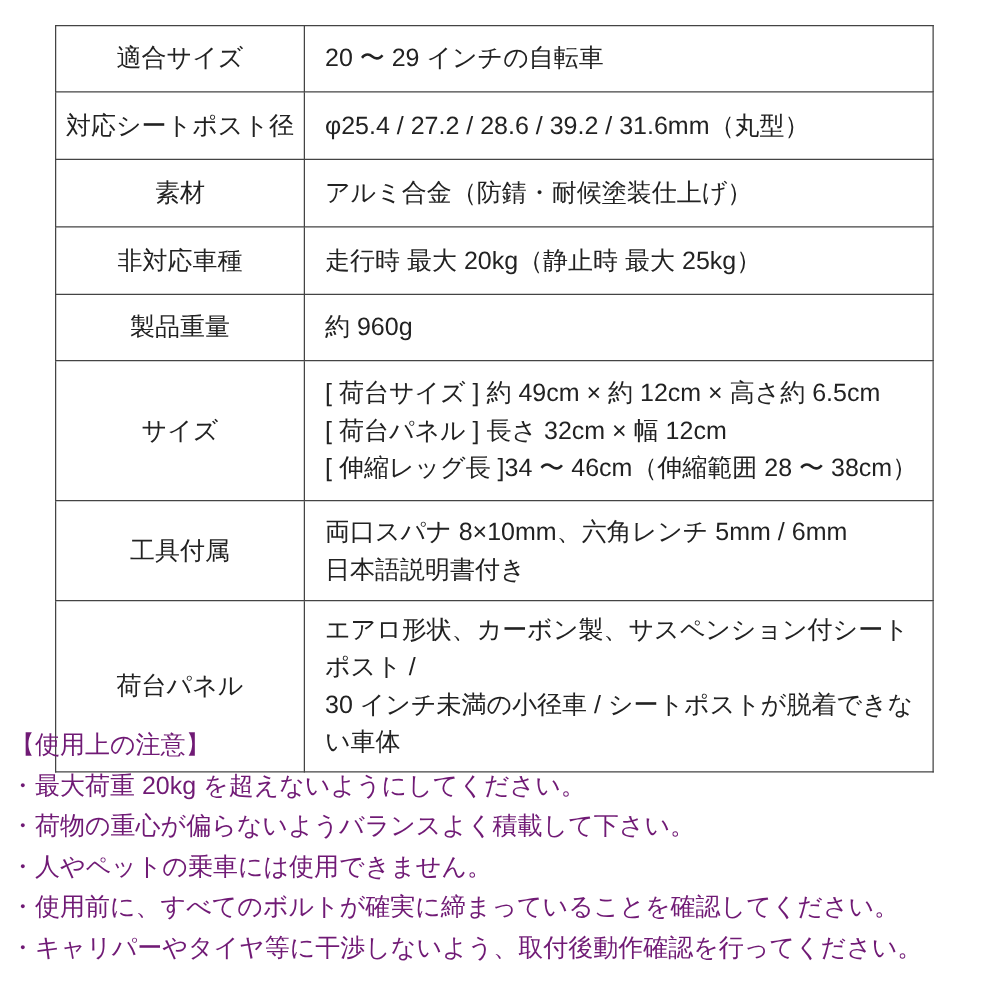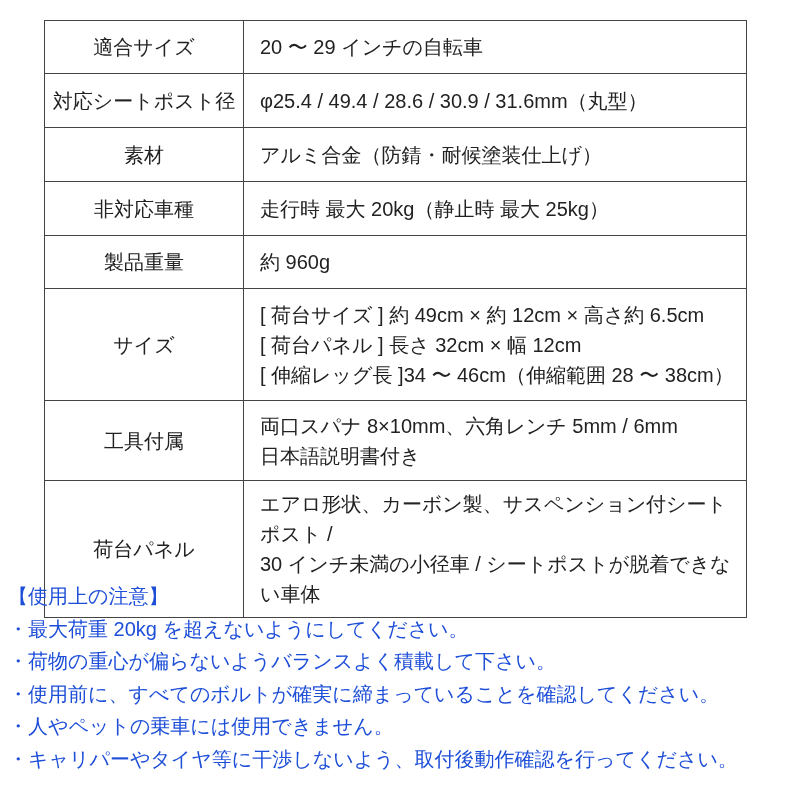--- a/index.html
+++ b/index.html
@@ -55,42 +55,42 @@
   tr.r5 { height: 112px; }
   tr.r6 { height: 80px; }
   tr.r7 { height: 88px; }
   .notes {
     position: absolute;
     left: 8px;
     top: 580px;
     width: 784px;
     font-size: 20px;
     line-height: 32.6px;
-    color: #1d4ed8;
+    color: #701a75;
   }
   .notes-heading,
   .note-line {
     height: 32.6px;
     white-space: nowrap;
   }
 </style>
 </head>
 <body>
 
 <div class="stage">
 
   <table class="spec-table">
     <tbody>
       <tr class="r0">
         <th>適合サイズ</th>
         <td>20 〜 29 インチの自転車</td>
       </tr>
       <tr class="r1">
         <th>対応シートポスト径</th>
-        <td>φ25.4 / 49.4 / 28.6 / 30.9 / 31.6mm（丸型）</td>
+        <td>φ25.4 / 27.2 / 28.6 / 39.2 / 31.6mm（丸型）</td>
       </tr>
       <tr class="r2">
         <th>素材</th>
         <td>アルミ合金（防錆・耐候塗装仕上げ）</td>
       </tr>
       <tr class="r3">
         <th>非対応車種</th>
         <td>走行時 最大 20kg（静止時 最大 25kg）</td>
       </tr>
       <tr class="r4">
@@ -113,18 +113,18 @@
         <td>エアロ形状、カーボン製、サスペンション付シートポスト /
 30 インチ未満の小径車 / シートポストが脱着できない車体</td>
       </tr>
     </tbody>
   </table>
 
   <div class="notes">
     <div class="notes-heading">【使用上の注意】</div>
     <div class="note-line">・最大荷重 20kg を超えないようにしてください。</div>
     <div class="note-line">・荷物の重心が偏らないようバランスよく積載して下さい。</div>
+    <div class="note-line">・人やペットの乗車には使用できません。</div>
     <div class="note-line">・使用前に、すべてのボルトが確実に締まっていることを確認してください。</div>
-    <div class="note-line">・人やペットの乗車には使用できません。</div>
     <div class="note-line">・キャリパーやタイヤ等に干渉しないよう、取付後動作確認を行ってください。</div>
   </div>
 
 </div>
 
 </body></html>

